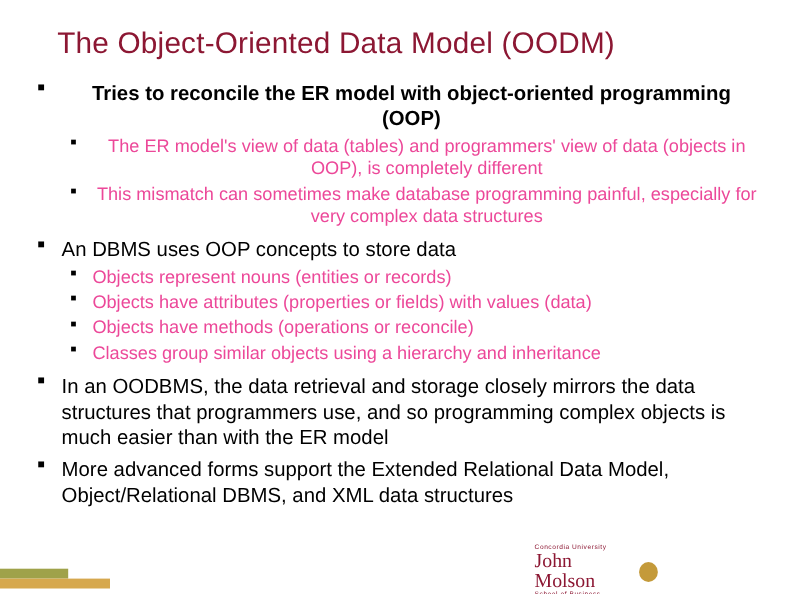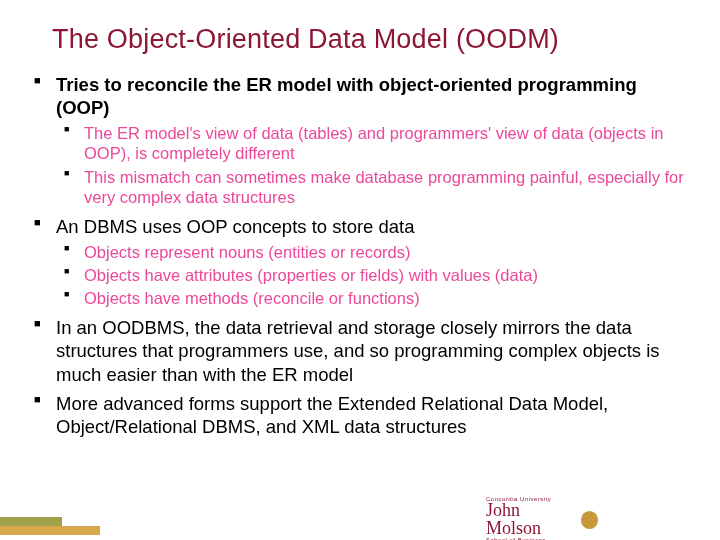--- a/index.html
+++ b/index.html
@@ -2,21 +2,21 @@
 <html><head>
 <meta charset="utf-8">
 <style>
   * { margin: 0; padding: 0; box-sizing: border-box; }
   html, body { width: 720px; height: 540px; font-family: Arial, Helvetica, sans-serif; background: #fff; position: relative; overflow: hidden; }
   .slide { width: 720px; height: 540px; position: relative; padding: 24px 28px 0 28px; }
   .title { font-size: 27px; color: #8c1733; font-weight: 400; margin: 0 0 18px 24px; letter-spacing: 0.2px; }
   ul.level1 { list-style: none; margin: 0; padding: 0; }
   ul.level1 > li { position: relative; padding-left: 28px; margin-bottom: 6px; font-size: 18.5px; line-height: 1.25; color: #000; }
   ul.level1 > li::before { content: "■"; position: absolute; left: 6px; top: 1px; font-size: 11px; color: #000; }
-  ul.level1 > li.bold { font-weight: 700; }
+  ul.level1 > li.bold { font-weight: 700; text-align: center; }
   ul.level2 { list-style: none; margin: 4px 0 8px 0; padding: 0; }
   ul.level2 > li { position: relative; padding-left: 28px; margin-bottom: 3px; font-size: 16.5px; line-height: 1.22; color: #ec4899; font-weight: 400; }
   ul.level2 > li::before { content: "■"; position: absolute; left: 8px; top: 1px; font-size: 9px; color: #000; }
   .footer { position: absolute; left: 0; bottom: 0; width: 618px; height: 36px; }
   .fbar1 { position: absolute; left: 0; bottom: 14px; width: 62px; height: 9px; background: #9fa24a; }
   .fbar2 { position: absolute; left: 0; bottom: 5px; width: 100px; height: 9px; background: #d6a84e; }
   .logo { position: absolute; right: 20px; bottom: 6px; width: 112px; height: 28px; display: flex; align-items: center; gap: 4px; }
   .logo .script { font-family: "Brush Script MT", cursive; color: #8c1733; font-size: 15px; line-height: 0.9; }
   .logo .script .lg { font-size: 18px; }
   .logo .sub { font-size: 6px; color: #8c1733; letter-spacing: 0.5px; display:block; margin-top:-1px;}
@@ -34,21 +34,22 @@
       <ul class="level2">
         <li>The ER model's view of data (tables) and programmers' view of data (objects in OOP), is completely different</li>
         <li>This mismatch can sometimes make database programming painful, especially for very complex data structures</li>
       </ul>
     </li>
     <li>
       <span>An DBMS uses OOP concepts to store data</span>
       <ul class="level2">
         <li>Objects represent nouns (entities or records)</li>
         <li>Objects have attributes (properties or fields) with values (data)</li>
-        <li>Objects have methods (reconcile or functions)</li>
+        <li>Objects have methods (operations or reconcile)</li>
+        <li>Classes group similar objects using a hierarchy and inheritance</li>
       </ul>
     </li>
     <li>In an OODBMS, the data retrieval and storage closely mirrors the data structures that programmers use, and so programming complex objects is much easier than with the ER model</li>
     <li>More advanced forms support the Extended Relational Data Model, Object/Relational DBMS, and XML data structures</li>
   </ul>
 
   <div class="footer">
     <div class="fbar1"></div>
     <div class="fbar2"></div>
     <div class="logo">

